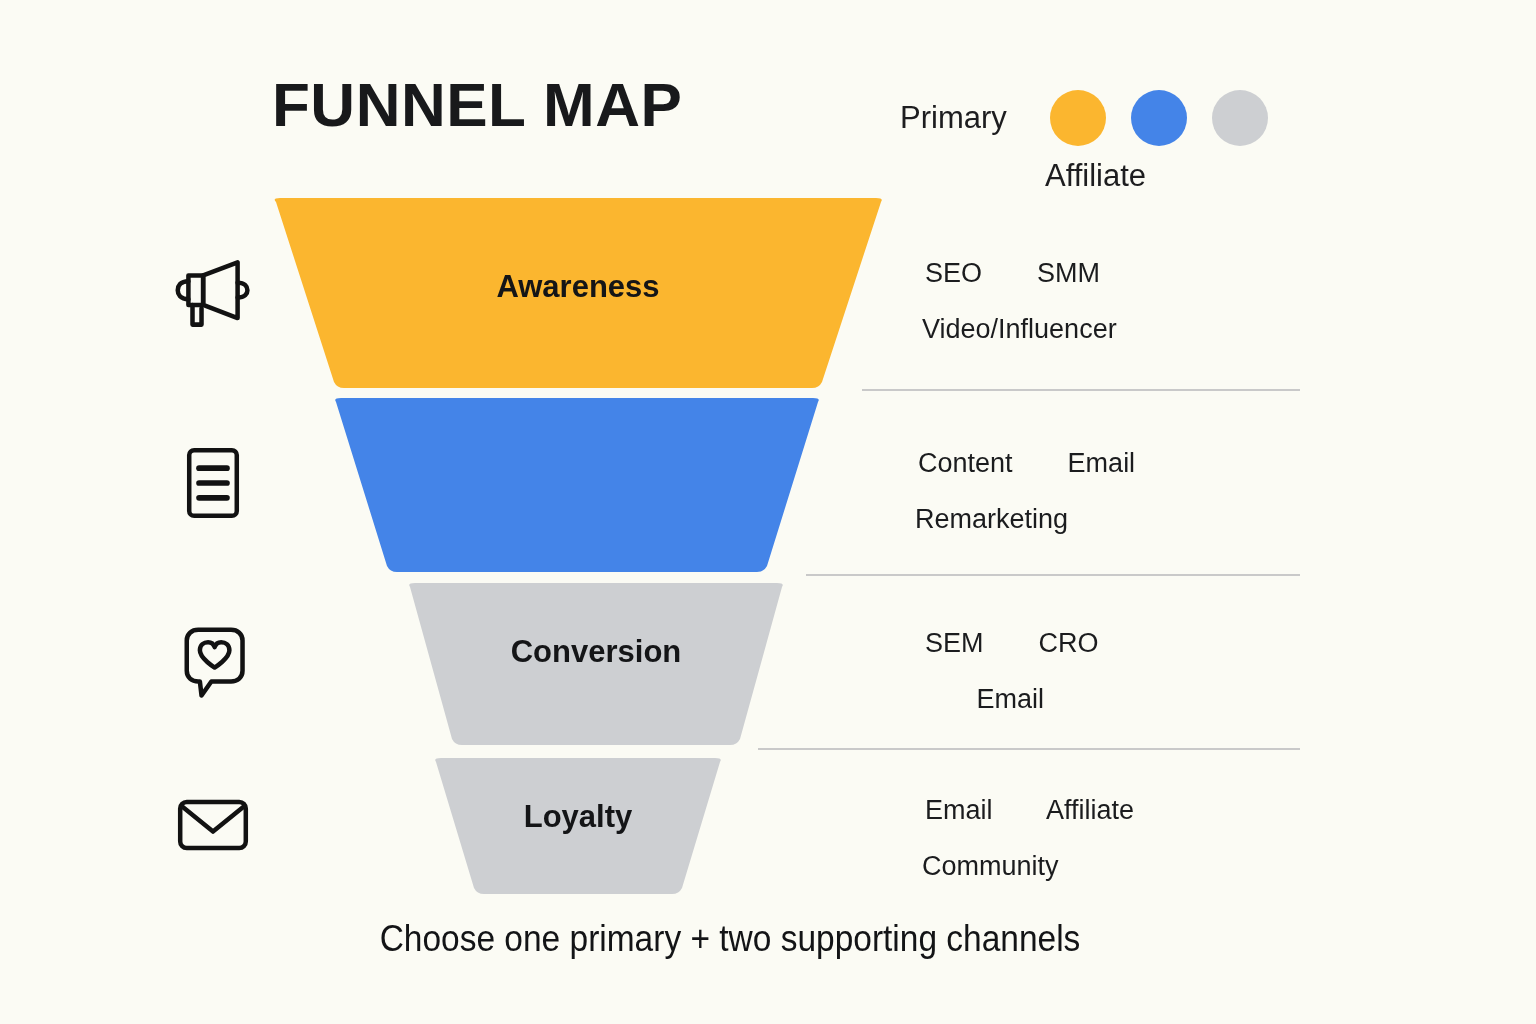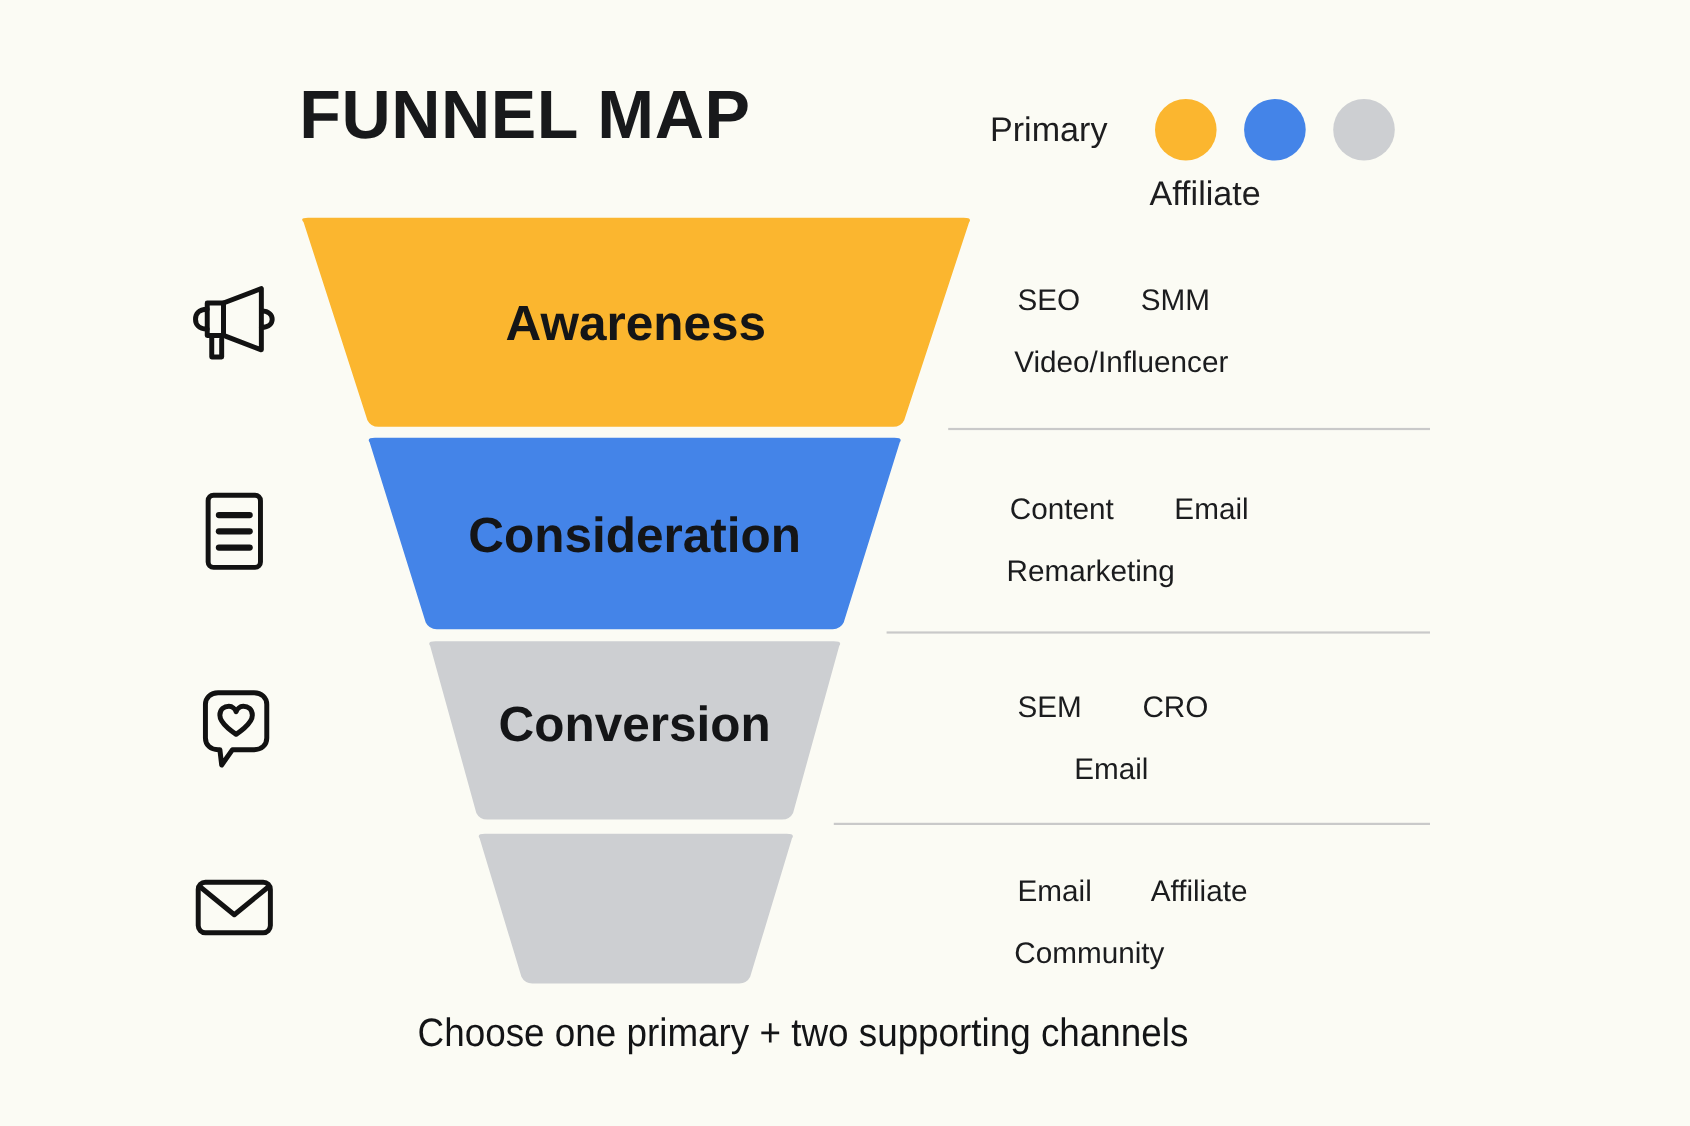--- a/index.html
+++ b/index.html
@@ -83,21 +83,21 @@
     position: absolute;
     pointer-events: auto;
   }
   .funnel-label {
     position: absolute;
     left: 0;
     width: 100%;
     text-align: center;
     font-weight: 700;
     color: #141517;
-    font-size: 45px;
+    font-size: 31px;
     line-height: 1;
     white-space: nowrap;
   }
 
   
   .stage-icon {
     position: absolute;
     width: 82px;
     height: 82px;
   }
@@ -153,34 +153,34 @@
       <svg width="620" height="194" viewBox="0 0 620 194">
         <path d="M8 6 Q4 2 12 2 L608 2 Q616 2 613 6 L554 186 Q551 192 544 192 L76 192 Q69 192 66 186 Z" fill="#fbb62f"></path>
       </svg>
       <div class="funnel-label" style="top:75px;">Awareness</div>
     </div>
 
     <div class="funnel-seg" style="left:330px; top:396px; width:494px; height:178px;">
       <svg width="494" height="178" viewBox="0 0 494 178">
         <path d="M6 6 Q3 2 11 2 L483 2 Q491 2 488 6 L437 170 Q434 176 427 176 L67 176 Q60 176 57 170 Z" fill="#4484e8"></path>
       </svg>
-      <div class="funnel-label" style="top:68px;">Consideration</div>
-    </div>
-
-    <div class="funnel-seg" style="left:385px; top:581px; width:384px; height:166px;">
+    </div>
+
+    <div class="funnel-seg" style="left:404px; top:581px; width:384px; height:166px;">
       <svg width="384" height="166" viewBox="0 0 384 166">
         <path d="M6 6 Q3 2 11 2 L373 2 Q381 2 378 6 L336 158 Q333 164 326 164 L58 164 Q51 164 48 158 Z" fill="#cdcfd2"></path>
       </svg>
       <div class="funnel-label" style="top:55px;">Conversion</div>
     </div>
 
     <div class="funnel-seg" style="left:430px; top:756px; width:296px; height:142px;">
       <svg width="296" height="142" viewBox="0 0 296 142">
         <path d="M6 6 Q3 2 11 2 L285 2 Q293 2 290 6 L252 132 Q249 138 242 138 L54 138 Q47 138 44 132 Z" fill="#cdcfd2"></path>
       </svg>
+      <div class="funnel-label" style="top:45px;">Loyalty</div>
     </div>
   </div>
 
   <div class="stage-icon" style="left:172px; top:250px;">
     <svg viewBox="0 0 100 100" fill="none" stroke="#121212" stroke-width="5.5" stroke-linejoin="round" stroke-linecap="round">
       <path d="M38 31 L80 15 L80 83 L38 67 Z"></path>
       <rect x="20" y="31" width="18" height="36"></rect>
       <path d="M20 38 C10 38 7 44 7 49 C7 54 10 60 20 60"></path>
       <path d="M80 40 C89 40 92 45 92 49 C92 53 89 58 80 58"></path>
       <path d="M25 67 L25 91 L36 91 L36 71"></path>

